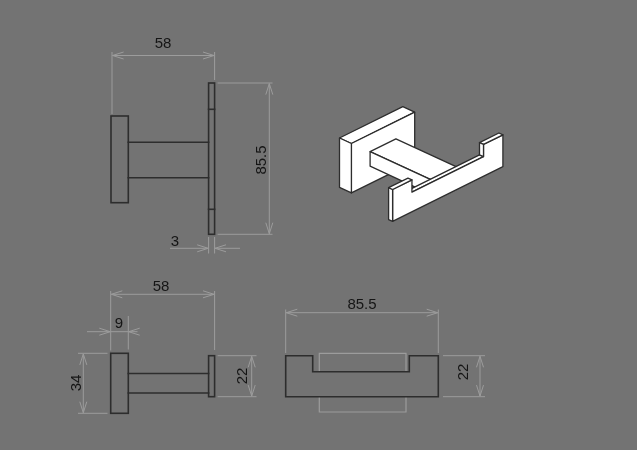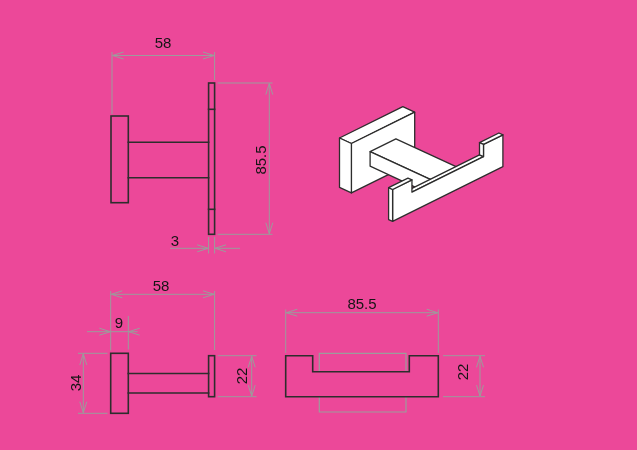--- a/index.html
+++ b/index.html
@@ -1,19 +1,19 @@
 <!DOCTYPE html>
 <html><head>
 <meta charset="utf-8">
 <style>
   html,body{margin:0;padding:0;background:#ffffff;}
   .canvas{
     position:relative;
     width:637px;height:450px;
-    background:#ec4899;
+    background:#737373;
     overflow:hidden;
     font-family:"Liberation Sans", sans-serif;
   }
   svg{display:block;}
   .obj{stroke:#2d2d2d;stroke-width:1.6;fill:none;stroke-linecap:square;}
   .ghost{stroke:#9c9c9c;stroke-width:1.2;fill:none;stroke-linecap:square;}
   .dim{stroke:#9c9c9c;stroke-width:1;fill:none;stroke-linecap:butt;}
   .face{stroke:#2d2d2d;stroke-width:1.3;fill:#ffffff;stroke-linejoin:round;}
   .dimtext{
     font-family:"Liberation Sans", sans-serif;

